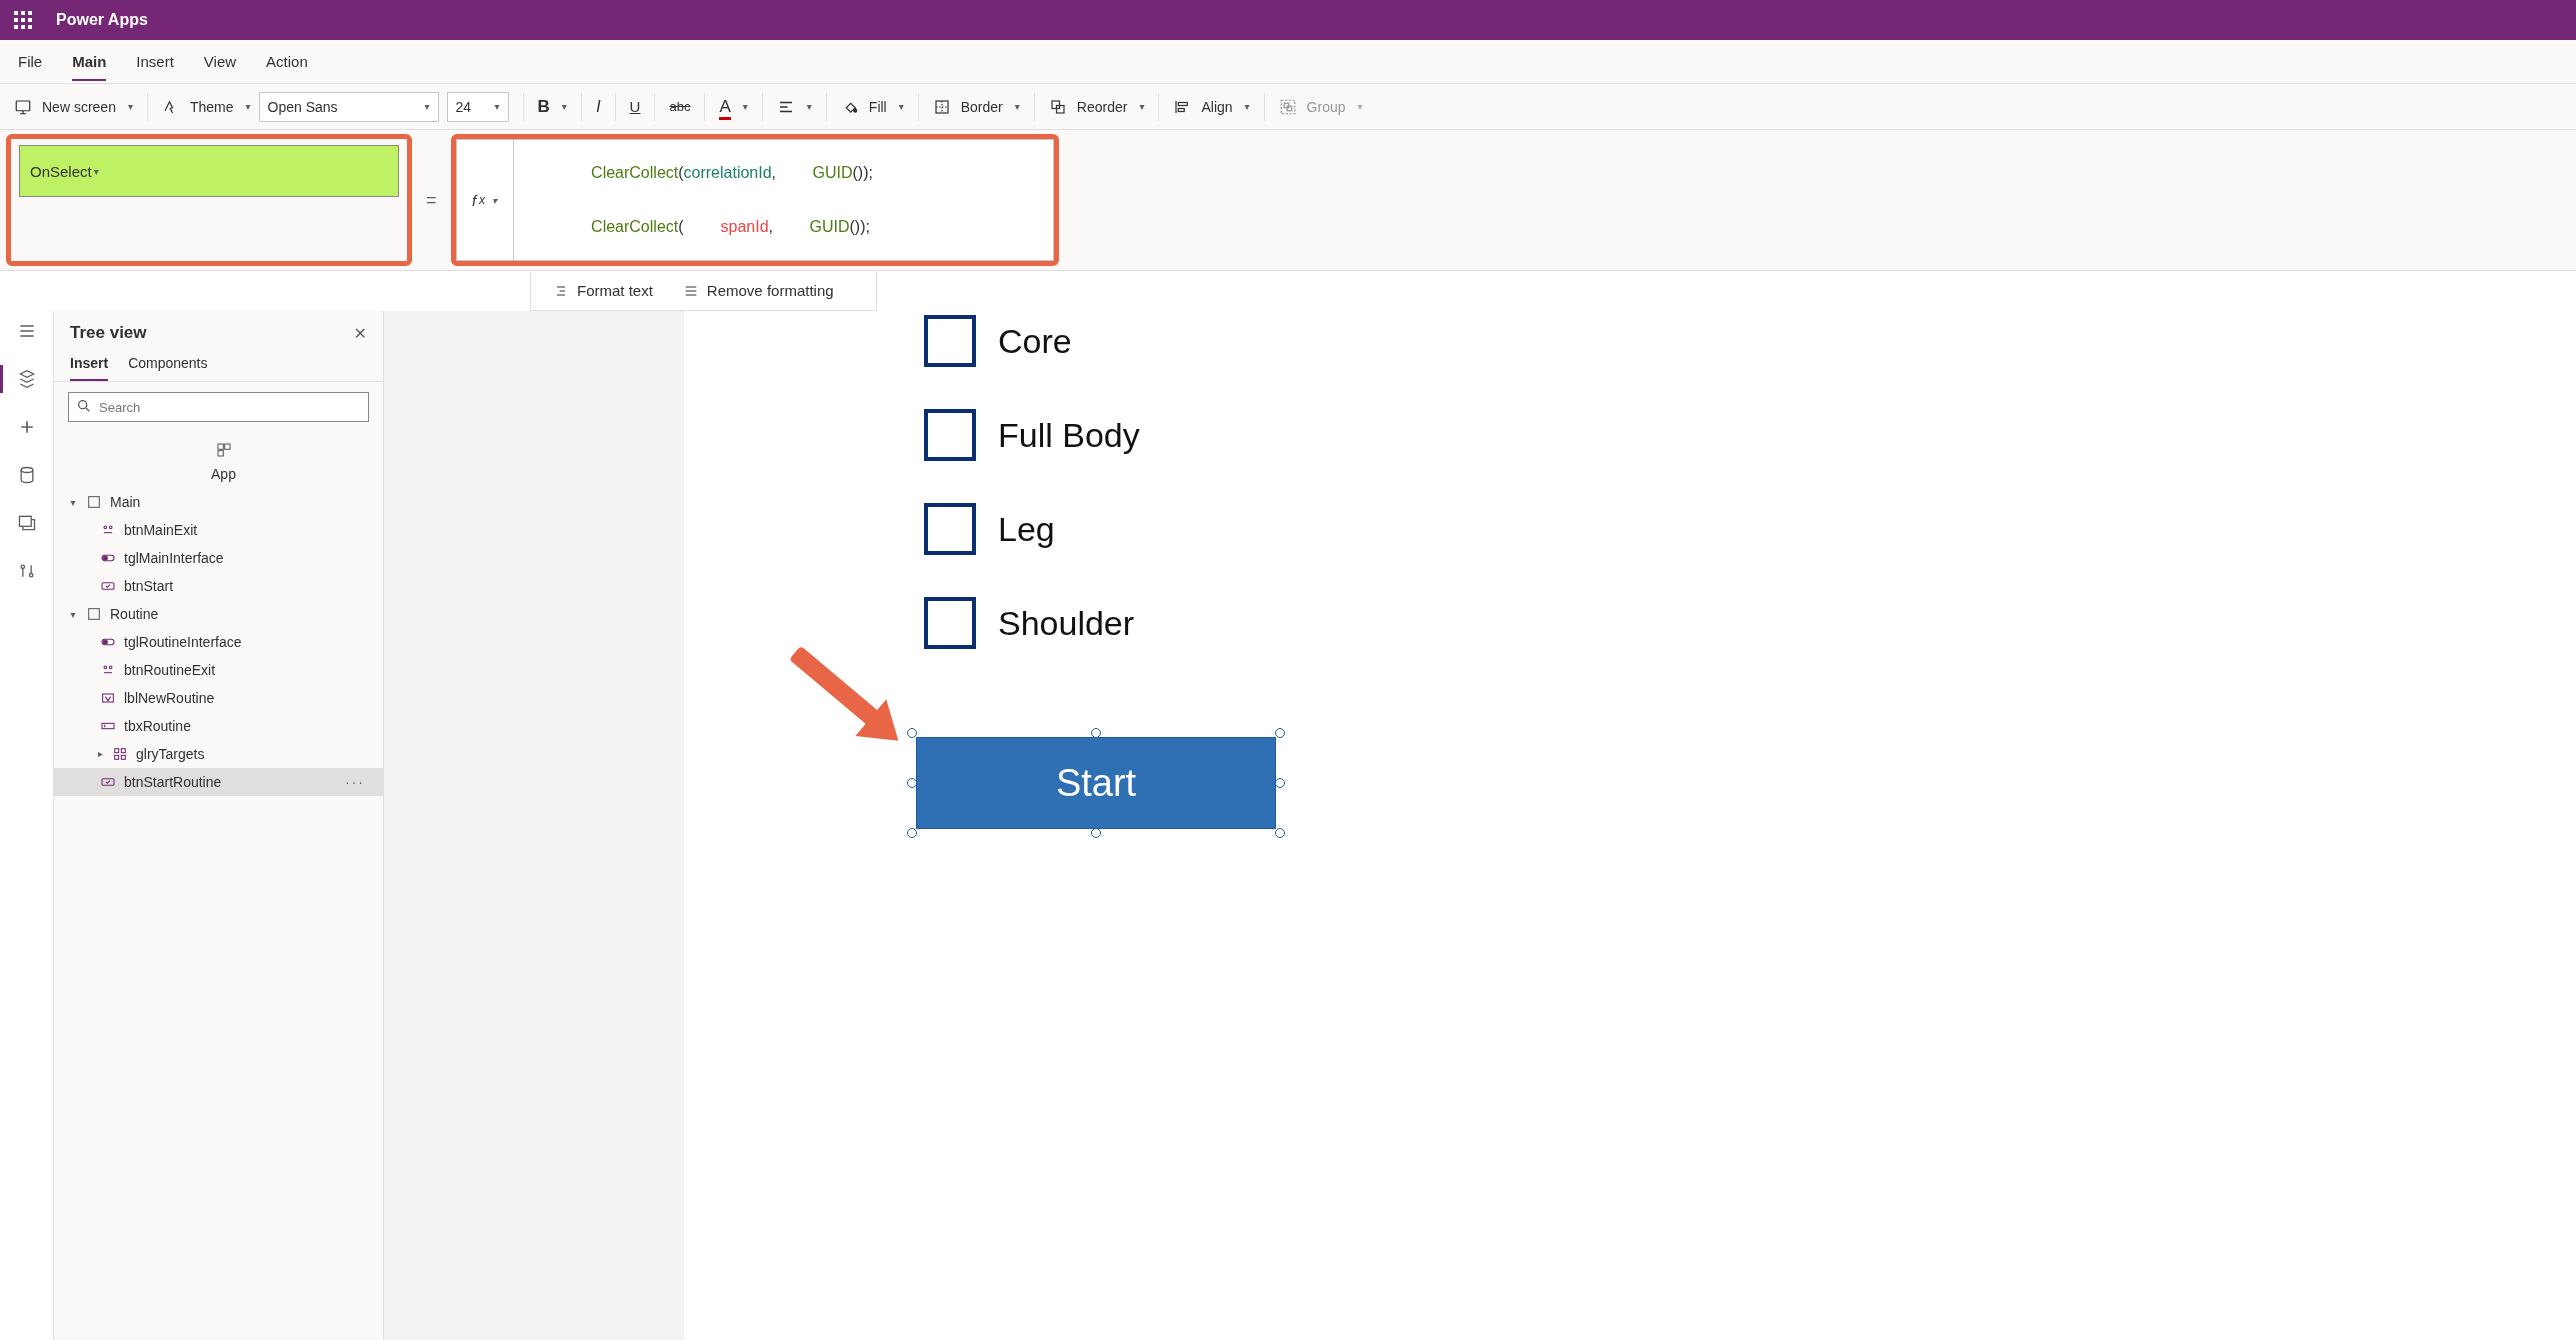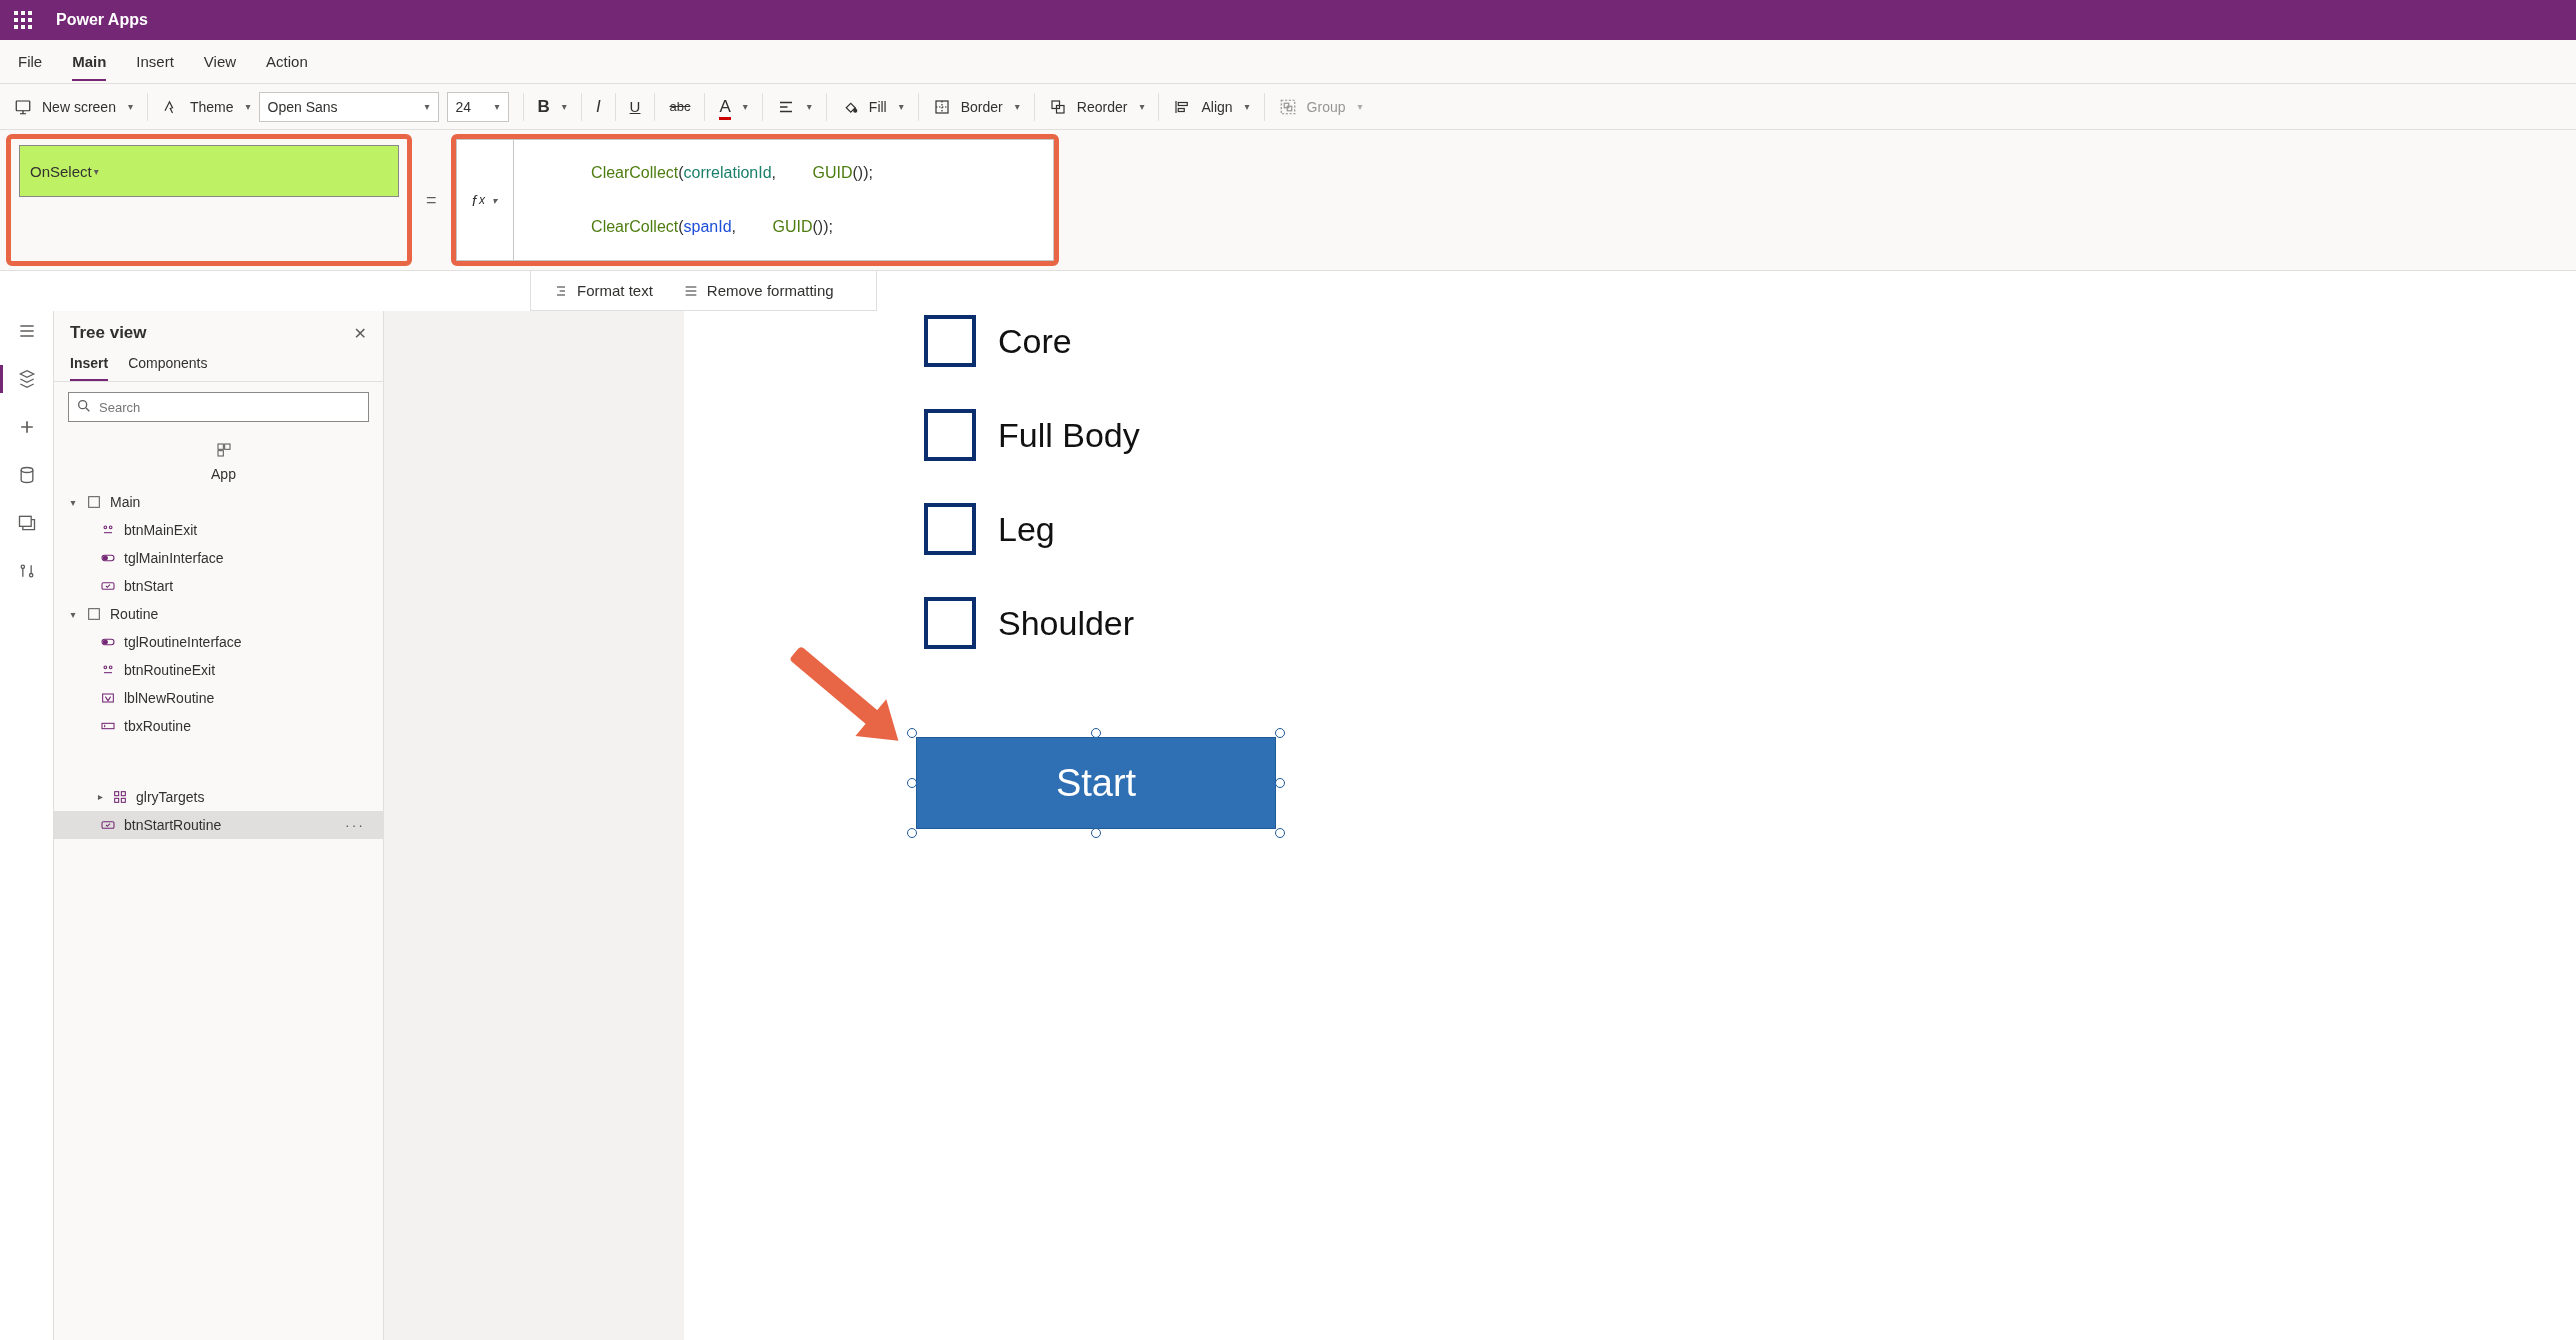--- a/index.html
+++ b/index.html
@@ -31,21 +31,21 @@
   
   .fbar-row { display:flex; align-items:stretch; border-bottom:1px solid #e1dfdd; background:#faf9f8; min-height:68px; }
   .propbox-shell { padding:6px 8px; border:5px solid #e86645; border-radius:6px; margin:4px 6px; }
   .propbox { width:380px; height:52px; border:1px solid #8a8886; background:#bef264; display:flex; align-items:center; padding:0 10px; font-size:15px; }
   .eq { display:flex; align-items:center; padding:0 8px; font-size:18px; color:#605e5c; }
   .fx-shell { border:5px solid #e86645; border-radius:6px; margin:4px 6px; display:flex; flex:0 0 auto; }
   .fxbtn { width:58px; display:flex; align-items:center; justify-content:center; border:1px solid #c8c6c4; background:#fff; font-style:italic; font-size:15px; gap:3px; }
   .formula { background:#fff; border:1px solid #c8c6c4; border-left:none; padding:6px 10px; font-family: "Consolas","Courier New",monospace; font-size:16px; white-space:pre; min-width:540px; display:flex; flex-direction:column; justify-content:center; }
   .tok-fn   { color:#4d7c0f;margin-left:32px; }
   .tok-var  { color:#1a7f6b; }
-  .tok-var2 { color:#1d4ed8; }
+  .tok-var2 { color:#ef4444;margin-left:37px; }
   .tok-p    { color:#333; }
 
   
   .fmtbar { display:flex; gap:30px; align-items:center; height:40px; padding:0 22px; margin-left:530px; border:1px solid #e1dfdd; border-top:none; background:#fff; width:347px; font-size:15px; color:#323130; }
   .fmtbar .it { display:flex; align-items:center; gap:8px; cursor:pointer; }
 
   
   .workspace { display:flex; height:calc(100vh - 48px - 44px - 46px - 68px - 2px); }
   .leftrail { width:54px; border-right:1px solid #e1dfdd; background:#fff; display:flex; flex-direction:column; align-items:center; padding-top:10px; gap:28px; }
   .leftrail .ri { width:20px; height:20px; color:#605e5c; cursor:pointer; position:relative; }
@@ -59,21 +59,21 @@
   .tp-tab.active { font-weight:600; border-bottom:2px solid #742774; }
   .tp-search { margin:10px 14px; }
   .tp-search input { width:100%; height:30px; border:1px solid #8a8886; padding:0 10px 0 30px; font-size:13px; background:#fff; }
   .tp-search { position:relative; }
   .tp-search .sicon { position:absolute; left:8px; top:6px; color:#605e5c; }
   .tp-list { flex:1; overflow:auto; padding:4px 0; font-size:14px; }
   .tn { display:flex; align-items:center; gap:8px; padding:6px 10px; cursor:pointer; }
   .tn.app   { padding-left:20px;flex-direction:column; }
   .tn.scr   { padding-left:14px; }
   .tn.ctl   { padding-left:46px; }
-  .tn.ctl2  { padding-left:40px;margin-top:43px; }
+  .tn.ctl2  { padding-left:40px; }
   .tn.sel   { background:#e1dfdd; }
   .caret { font-size:10px; color:#605e5c; width:10px; text-align:center; }
   .caret.right { transform: rotate(-90deg); }
   .nicon { width:16px; height:16px; display:flex; align-items:center; justify-content:center; color:#742774; }
   .nicon.gray { color:#605e5c; }
   .dots { margin-left:auto; color:#605e5c; letter-spacing:2px; padding-right:8px; }
 
   .canvaswrap { flex:1; background:#f3f2f1; position:relative; overflow:hidden; }
   .canvas { position:absolute; top:0; right:0; bottom:0; left:300px; background:#fff; }
   .chk-col { position:absolute; left:240px; top:4px; display:flex; flex-direction:column; gap:42px; }

